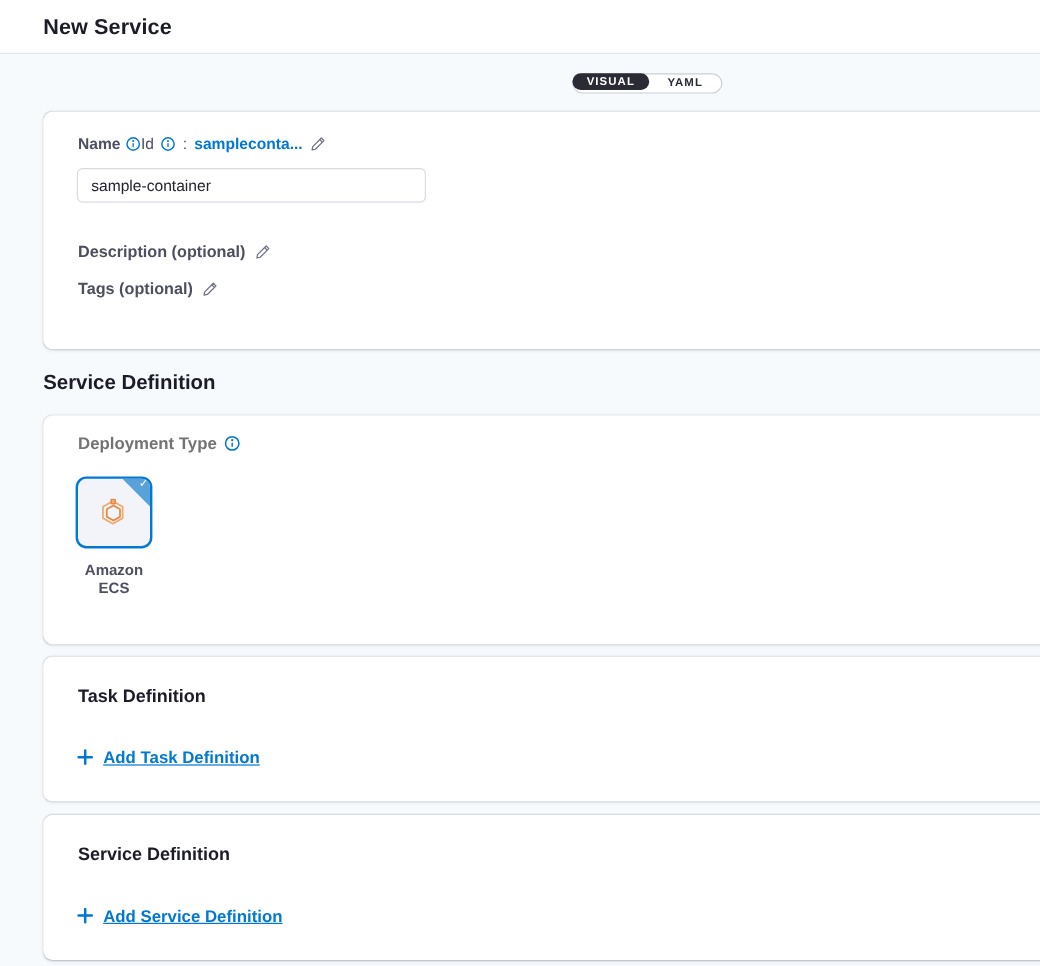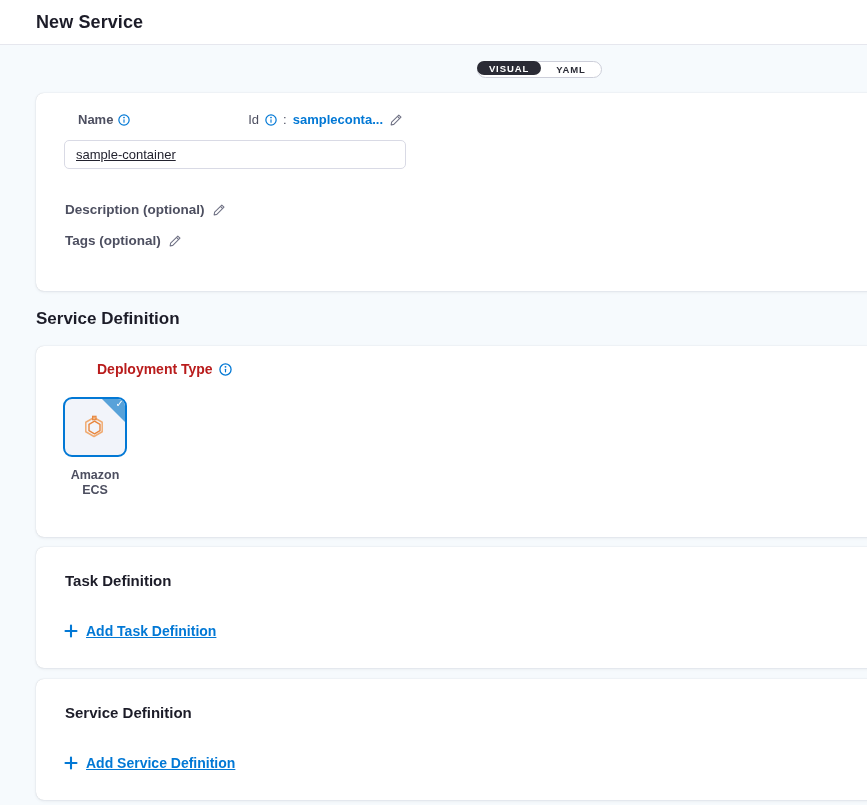--- a/index.html
+++ b/index.html
@@ -46,52 +46,51 @@
   #card-task     { top:547px; height:121px; }
   #card-service  { top:679px; height:121px; }
 
   .section-heading {
     position:absolute; top:309px; left:36px;
     font-size:17px; font-weight:700; color:#1c1c28;
   }
 
   
   .name-row {
-    position:absolute; top:19px; left:42px; width:325px;
-    display:flex; justify-content:space-between; align-items:center;
+    position:absolute; top:19px; left:29px; width:325px;
+    display:flex; align-items:center;
   }
   .field-label {
     display:inline-flex; align-items:center; gap:5px;
     font-size:13px; font-weight:700; color:#4d4f60;
   }
   .id-group { display:inline-flex; align-items:center; gap:6px; font-size:13px; color:#4d4f60; }
   .id-value { color:#0278d5; font-weight:700; cursor:pointer; }
   .text-input {
-    position:absolute; top:47px; left:28px; width:342px; height:29px;
+    position:absolute; top:47px; left:28px; width:291px; height:29px;
     border:1px solid #d9dae5; border-radius:5px; background:#fff;
     font-size:13px; color:#23232f; padding:0 11px;
     font-family:"Liberation Sans","DejaVu Sans",sans-serif;
-    text-decoration:underline;
   }
   .opt-row {
     position:absolute; left:29px;
     display:inline-flex; gap:7px;
     font-size:13.5px; font-weight:700; color:#4d4f60;
   }
   #desc-row { top:109px; }
   #tags-row { top:140px; }
 
   .icon-btn { display:inline-flex; align-items:center; cursor:pointer; }
   .icon-static { display:inline-flex; align-items:center; }
 
   
   .deploy-label-row {
     position:absolute; top:15px; left:29px;
     display:inline-flex; align-items:center; gap:6px;
-    font-size:14px; font-weight:700; color:#b91c1c;margin-left:32px;
+    font-size:14px; font-weight:700; color:#737373;
   }
   .tile {
     position:absolute; top:51px; left:27px; width:64px; height:60px;
     border:2px solid #0278d5; border-radius:9px; background:#f2f4fa;
     overflow:hidden; cursor:pointer;
   }
   .tile .tile-icon { position:absolute; left:50%; top:50%; transform:translate(-50%,-50%); }
   .tile .corner {
     position:absolute; top:0; right:0; width:0; height:0;
     border-top:23px solid #58a2d9; border-left:23px solid transparent;

